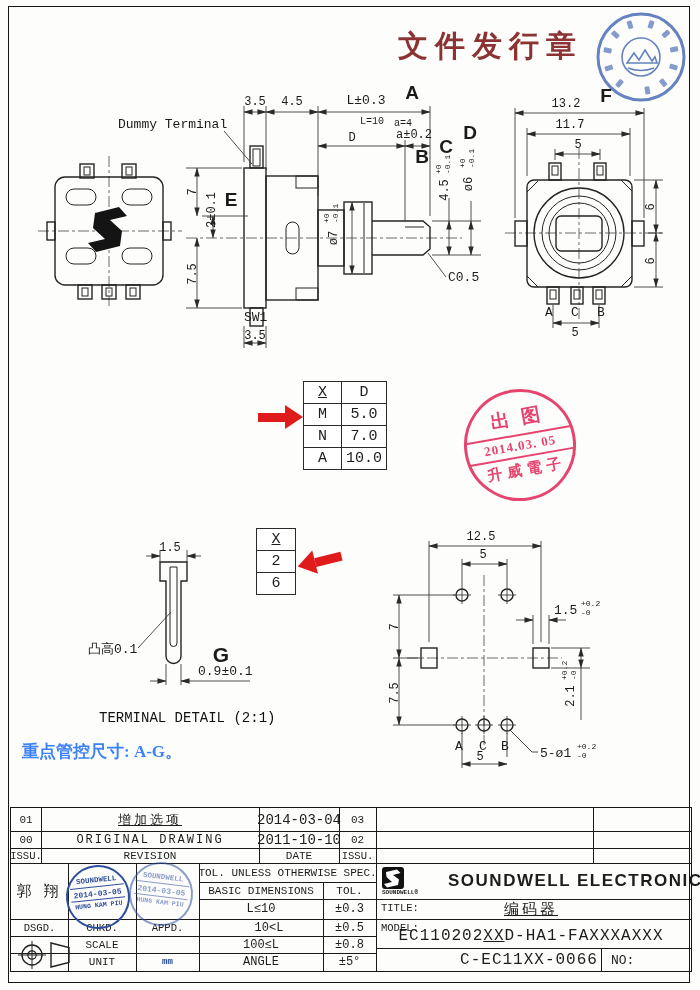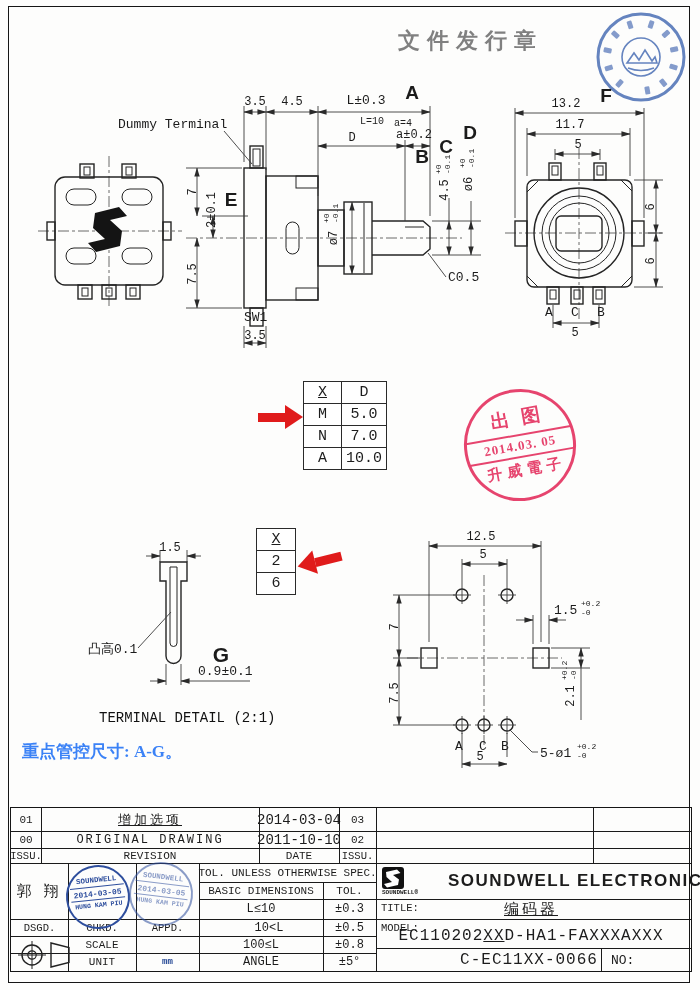--- a/index.html
+++ b/index.html
@@ -1,21 +1,21 @@
 <!DOCTYPE html>
 <html><head>
 <meta charset="utf-8">
 <style>
   html,body{margin:0;padding:0;background:#ffffff;}
   .sheet{position:relative;width:700px;height:990px;background:#fdfdfc;overflow:hidden;
          font-family:"Liberation Sans",sans-serif;color:#1c1c1c;}
   .frame{position:absolute;left:8px;top:6px;width:680px;height:975px;border:1.8px solid #151515;}
   
   .release-text{position:absolute;left:398px;top:26px;font-family:"Liberation Serif",serif;
-    font-size:22px;font-weight:600;letter-spacing:7px;color:#737373;opacity:.9;}
+    font-size:30px;font-weight:600;letter-spacing:7px;color:#7f1d1d;opacity:.9;}
   .corner-stamp{position:absolute;left:594px;top:8px;opacity:.85;}
   
   svg.draw{position:absolute;left:0;top:0;}
   .ol{fill:none;stroke:#242424;stroke-width:1.4px;}
   .o2{fill:none;stroke:#242424;stroke-width:1px;}
   .dl{fill:none;stroke:#3a3a3a;stroke-width:.9px;}
   .cl{fill:none;stroke:#444;stroke-width:.8px;stroke-dasharray:11 3 3 3;}
   text{fill:#1b1b1b;}
   .dt{font:12px "Liberation Mono",monospace;text-anchor:middle;}
   .dt13{font:13px "Liberation Mono",monospace;text-anchor:middle;}

